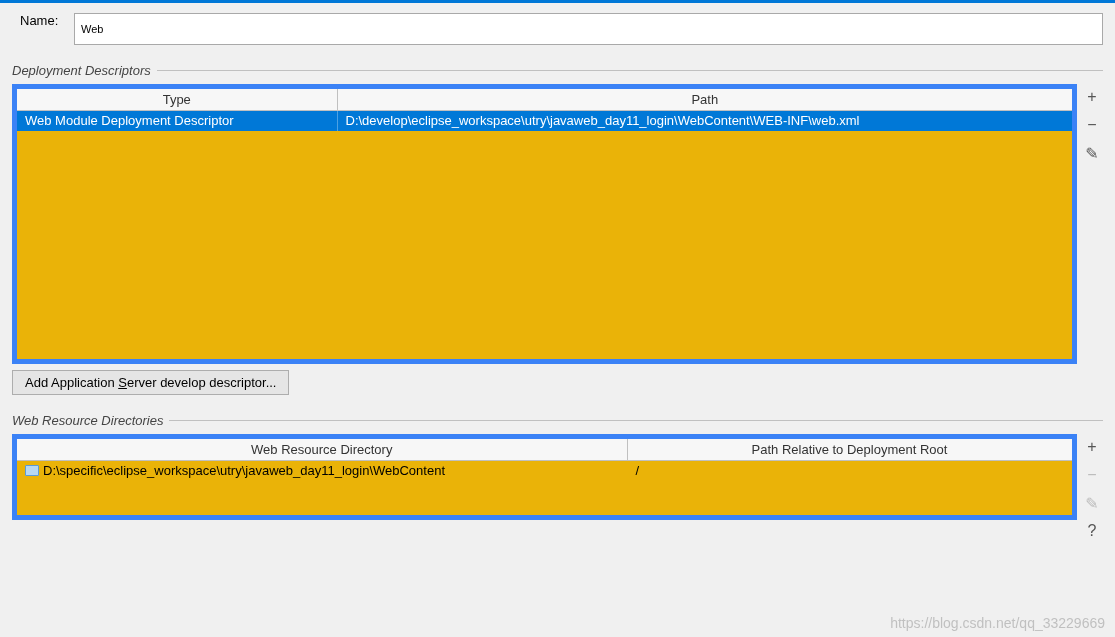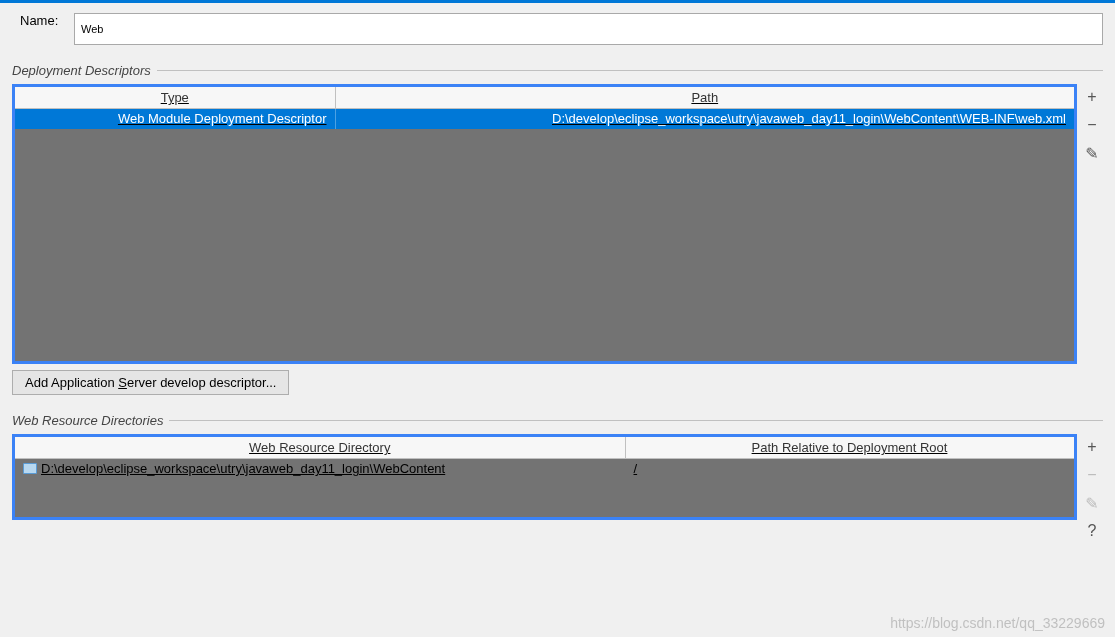--- a/index.html
+++ b/index.html
@@ -49,24 +49,23 @@
       flex: 1;
       height: 1px;
       background: #c0c0c0;
     }
     .table-wrap {
       display: flex;
       gap: 4px;
     }
     .table-container {
       flex: 1;
-      border: 3px solid #3b82f6;
-      background: #737373;
+      border: 5px solid #3b82f6;
+      background: #eab308;
       overflow: hidden;
-      text-decoration: underline;
     }
     .table-container.tall { height: 280px; }
     .table-container.short { height: 86px; }
     table {
       width: 100%;
       border-collapse: collapse;
       table-layout: fixed;
     }
     th {
       background: #f7f7f7;
@@ -83,21 +82,20 @@
       border-right: 1px solid rgba(0,0,0,0);
       white-space: nowrap;
       overflow: hidden;
       text-overflow: ellipsis;
       height: 20px;
     }
     tr.selected td {
       background: #0078d7;
       color: #fff;
       border-right: 1px solid #4da1e3;
-      text-align: right;
     }
     tr.selected td:last-child { border-right: none; }
     .side-buttons {
       display: flex;
       flex-direction: column;
       gap: 6px;
       width: 22px;
       padding-top: 2px;
     }
     .icon-btn {
@@ -205,21 +203,21 @@
               <col>
             </colgroup>
           <thead>
             <tr>
               <th>Web Resource Directory</th>
               <th>Path Relative to Deployment Root</th>
             </tr>
           </thead>
           <tbody>
             <tr>
-              <td><span class="fld-icon"></span><span>D:\develop\eclipse_workspace\utry\javaweb_day11_login\WebContent</span></td>
+              <td><span class="fld-icon"></span><span>D:\specific\eclipse_workspace\utry\javaweb_day11_login\WebContent</span></td>
               <td>/</td>
             </tr>
           </tbody>
         </table>
       </div>
       <div class="side-buttons">
         <div class="icon-btn">+</div>
         <div class="icon-btn disabled">−</div>
         <div class="icon-btn disabled">✎</div>
         <div class="icon-btn">?</div>

